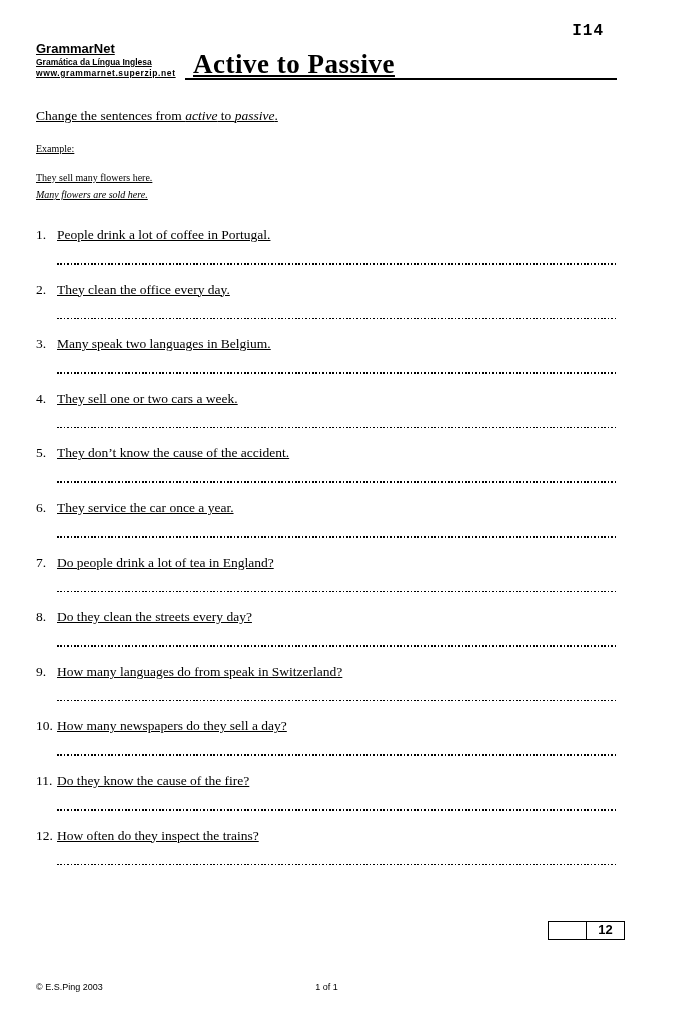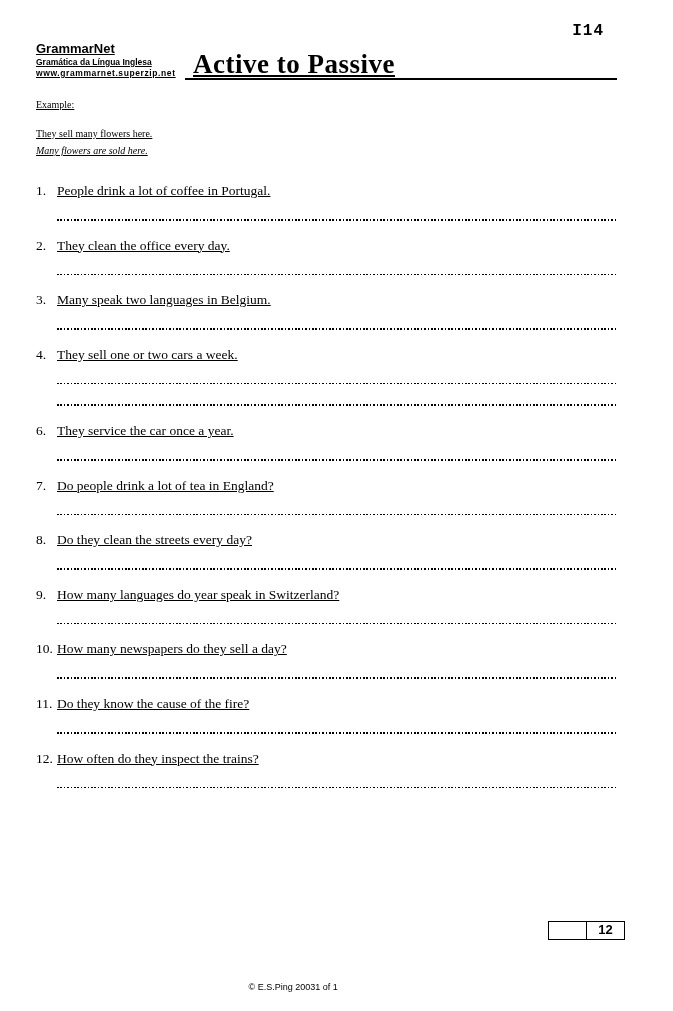--- a/index.html
+++ b/index.html
@@ -100,21 +100,21 @@
     position: absolute;
     top: 970px;
     left: 36px;
     right: 56px;
     display: grid;
     grid-template-columns: 1fr auto 1fr;
     font-family: "Liberation Sans", sans-serif;
     font-size: 9px;
     line-height: 11px;
   }
-  .footer .f-left { text-align: right; }
+  .footer .f-left { text-align: left; }
   .footer .f-center { text-align: left; }
   .footer .f-right { text-align: right; }
 </style>
 </head>
 <body>
 
 <div class="page">
 
   <div class="doc-code">I14</div>
 
@@ -122,20 +122,23 @@
     <div class="logo">
       <div class="brand">GrammarNet</div>
       <div class="brand-sub">Gramática da Língua Inglesa</div>
       <div class="brand-url">www.grammarnet.superzip.net</div>
     </div>
     <div class="title-wrap">
       <h1 class="title">Active to Passive</h1>
     </div>
   </div>
 
+  <div class="instructions">
+    <span>Change the sentences from </span><em>active</em><span> to </span><em>passive</em><span>.</span>
+  </div>
 
   <div class="example">
     <div class="example-label">Example:</div>
     <div class="example-active">They sell many flowers here.</div>
     <div class="example-passive">Many flowers are sold here.</div>
   </div>
 
   <ol class="questions">
     <li class="question">
       <div class="q-line"><span class="q-num">1.</span><span class="q-text">People drink a lot of coffee in Portugal.</span></div>
@@ -147,36 +150,37 @@
     </li>
     <li class="question">
       <div class="q-line"><span class="q-num">3.</span><span class="q-text">Many speak two languages in Belgium.</span></div>
       <div class="answer-line"></div>
     </li>
     <li class="question">
       <div class="q-line"><span class="q-num">4.</span><span class="q-text">They sell one or two cars a week.</span></div>
       <div class="answer-line"></div>
     </li>
     <li class="question">
+      <div class="q-line"><span class="q-num">5.</span><span class="q-text">They don’t know the cause of the accident.</span></div>
       <div class="answer-line"></div>
     </li>
     <li class="question">
       <div class="q-line"><span class="q-num">6.</span><span class="q-text">They service the car once a year.</span></div>
       <div class="answer-line"></div>
     </li>
     <li class="question">
       <div class="q-line"><span class="q-num">7.</span><span class="q-text">Do people drink a lot of tea in England?</span></div>
       <div class="answer-line"></div>
     </li>
     <li class="question">
       <div class="q-line"><span class="q-num">8.</span><span class="q-text">Do they clean the streets every day?</span></div>
       <div class="answer-line"></div>
     </li>
     <li class="question">
-      <div class="q-line"><span class="q-num">9.</span><span class="q-text">How many languages do year speak in Switzerland?</span></div>
+      <div class="q-line"><span class="q-num">9.</span><span class="q-text">How many languages do from speak in Switzerland?</span></div>
       <div class="answer-line"></div>
     </li>
     <li class="question">
       <div class="q-line"><span class="q-num">10.</span><span class="q-text">How many newspapers do they sell a day?</span></div>
       <div class="answer-line"></div>
     </li>
     <li class="question">
       <div class="q-line"><span class="q-num">11.</span><span class="q-text">Do they know the cause of the fire?</span></div>
       <div class="answer-line"></div>
     </li>

